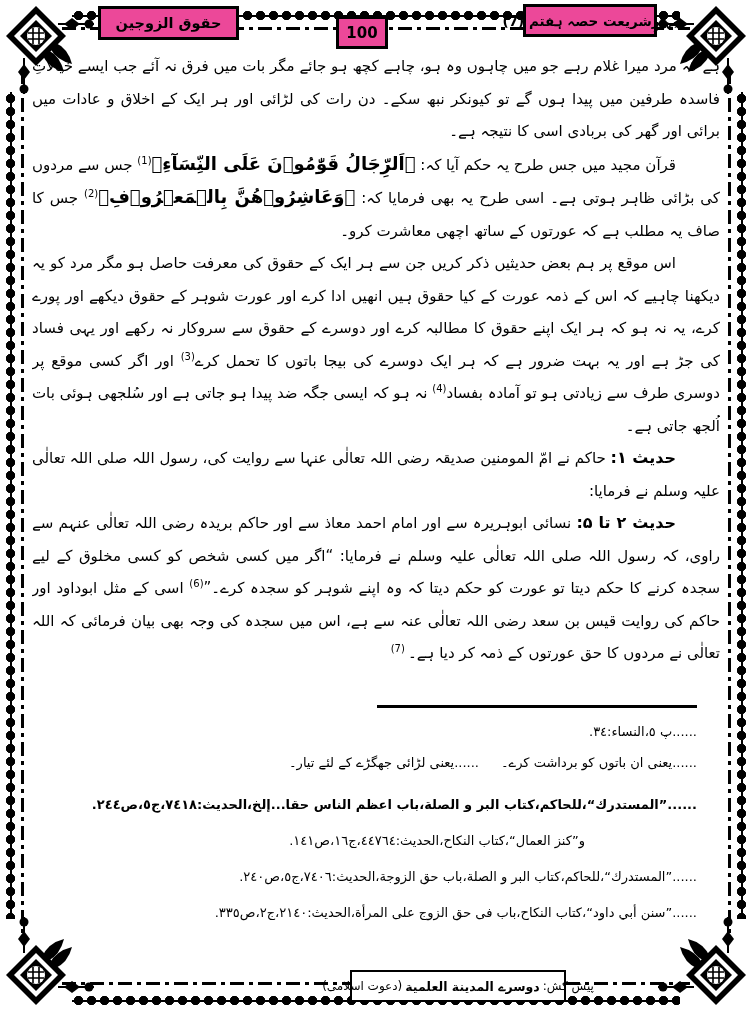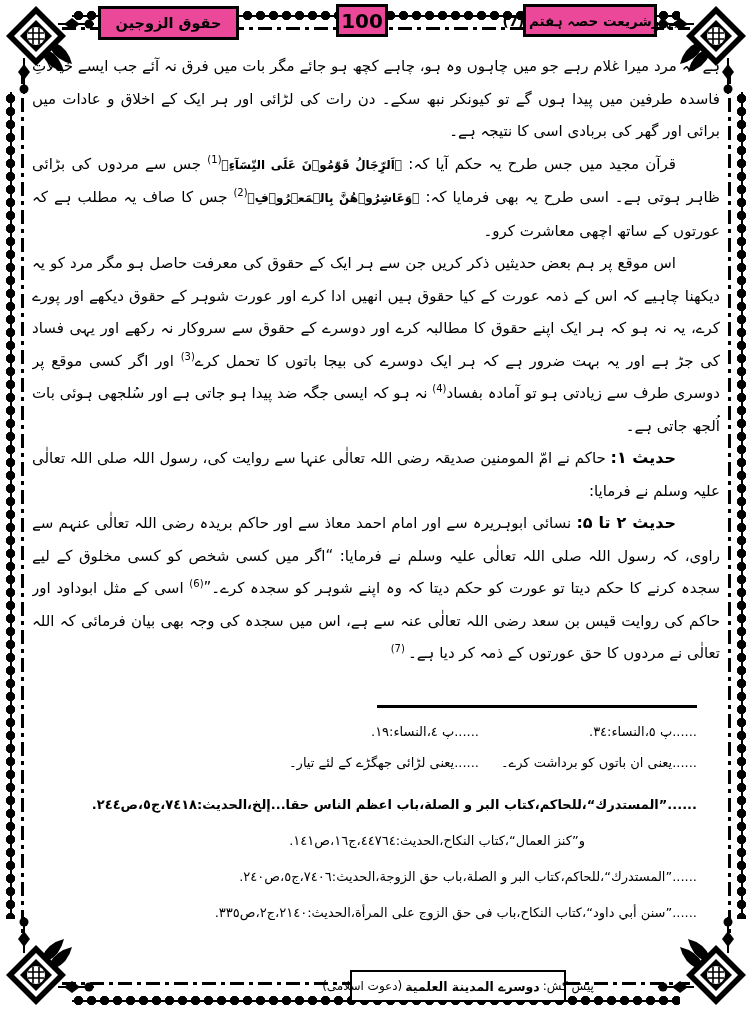--- a/index.html
+++ b/index.html
@@ -52,34 +52,34 @@
   .bl{bottom:2px;left:2px;transform:scaleY(-1);}
   .br{bottom:2px;right:2px;transform:scale(-1,-1);}
   
   .hbox{
     position:absolute;z-index:3;
     background:#ec4899;border:3px solid #000;
     display:flex;align-items:center;justify-content:center;
     font-weight:bold;direction:rtl;white-space:nowrap;
   }
   .hbox-title{top:4px;left:523px;width:128px;height:27px;font-size:13.5px;}
-  .hbox-num{top:4px;left:336px;width:46px;height:27px;font-size:20px;direction:ltr;}
+  .hbox-num{top:16px;left:336px;width:46px;height:27px;font-size:15px;direction:ltr;}
   .hbox-chapter{top:6px;left:98px;width:135px;height:28px;font-size:14.5px;}
   
   .content{
     position:absolute;top:50px;right:32px;left:32px;height:642px;
     direction:rtl;text-align:justify;
     font-size:15px;line-height:32.5px;
     overflow:hidden;z-index:2;
   }
   .content p{margin:0;}
   .para-indent{text-indent:44px;}
   .hadith{margin-top:7px;}
   .hadith-heading{font-weight:bold;font-size:16px;}
-  .verse{font-weight:bold;font-size:12px;}
+  .verse{font-weight:bold;font-size:18px;}
   sup.fn-marker{font-size:10px;line-height:0;vertical-align:super;}
   .quote-line{text-align:center;}
   
   .separator{position:absolute;top:705px;right:55px;width:320px;height:2.5px;background:#000;z-index:2;}
   .footnotes{
     position:absolute;top:716px;right:55px;left:66px;height:232px;
     direction:rtl;font-size:13px;line-height:31px;overflow:hidden;z-index:2;
   }
   .fn-pair{display:flex;direction:rtl;}
   .fn-pair .rcol{width:218px;flex:0 0 auto;}
@@ -188,21 +188,20 @@
     <p class="para-indent hadith">
       <span class="hadith-heading">حدیث ۲ تا ۵:</span><span> نسائی ابوہریرہ سے اور امام احمد معاذ سے اور حاکم بریدہ رضی اللہ تعالٰی عنہم سے راوی، کہ رسول اللہ صلی اللہ تعالٰی علیہ وسلم نے فرمایا: “اگر میں کسی شخص کو کسی مخلوق کے لیے سجدہ کرنے کا حکم دیتا تو عورت کو حکم دیتا کہ وہ اپنے شوہر کو سجدہ کرے۔”</span><sup class="fn-marker">(6)</sup><span> اسی کے مثل ابوداود اور حاکم کی روایت قیس بن سعد رضی اللہ تعالٰی عنہ سے ہے، اس میں سجدہ کی وجہ بھی بیان فرمائی کہ اللہ تعالٰی نے مردوں کا حق عورتوں کے ذمہ کر دیا ہے۔</span><sup class="fn-marker"> (7)</sup>
     </p>
   </div>
 
   <div class="separator"></div>
 
   <div class="footnotes">
     <div class="fn-pair">
       <span class="rcol">......پ ٥،النساء:٣٤.</span>
-      <span>......پ ٤،النساء:١٩.</span>
     </div>
     <div class="fn-pair">
       <span class="rcol">......یعنی ان باتوں کو برداشت کرے۔</span>
       <span>......یعنی لڑائی جھگڑے کے لئے تیار۔</span>
     </div>
     <div class="fn-cite fn-first">......”المستدرك“،للحاكم،كتاب البر و الصلة،باب اعظم الناس حقا...إلخ،الحديث:٧٤١٨،ج٥،ص٢٤٤.</div>
     <div class="fn-cite fn-cont">و”كنز العمال“،كتاب النكاح،الحديث:٤٤٧٦٤،ج١٦،ص١٤١.</div>
     <div class="fn-cite">......”المستدرك“،للحاكم،كتاب البر و الصلة،باب حق الزوجة،الحديث:٧٤٠٦،ج٥،ص٢٤٠.</div>
     <div class="fn-cite">......”سنن أبي داود“،كتاب النكاح،باب فى حق الزوج على المرأة،الحديث:٢١٤٠،ج٢،ص٣٣٥.</div>
   </div>

